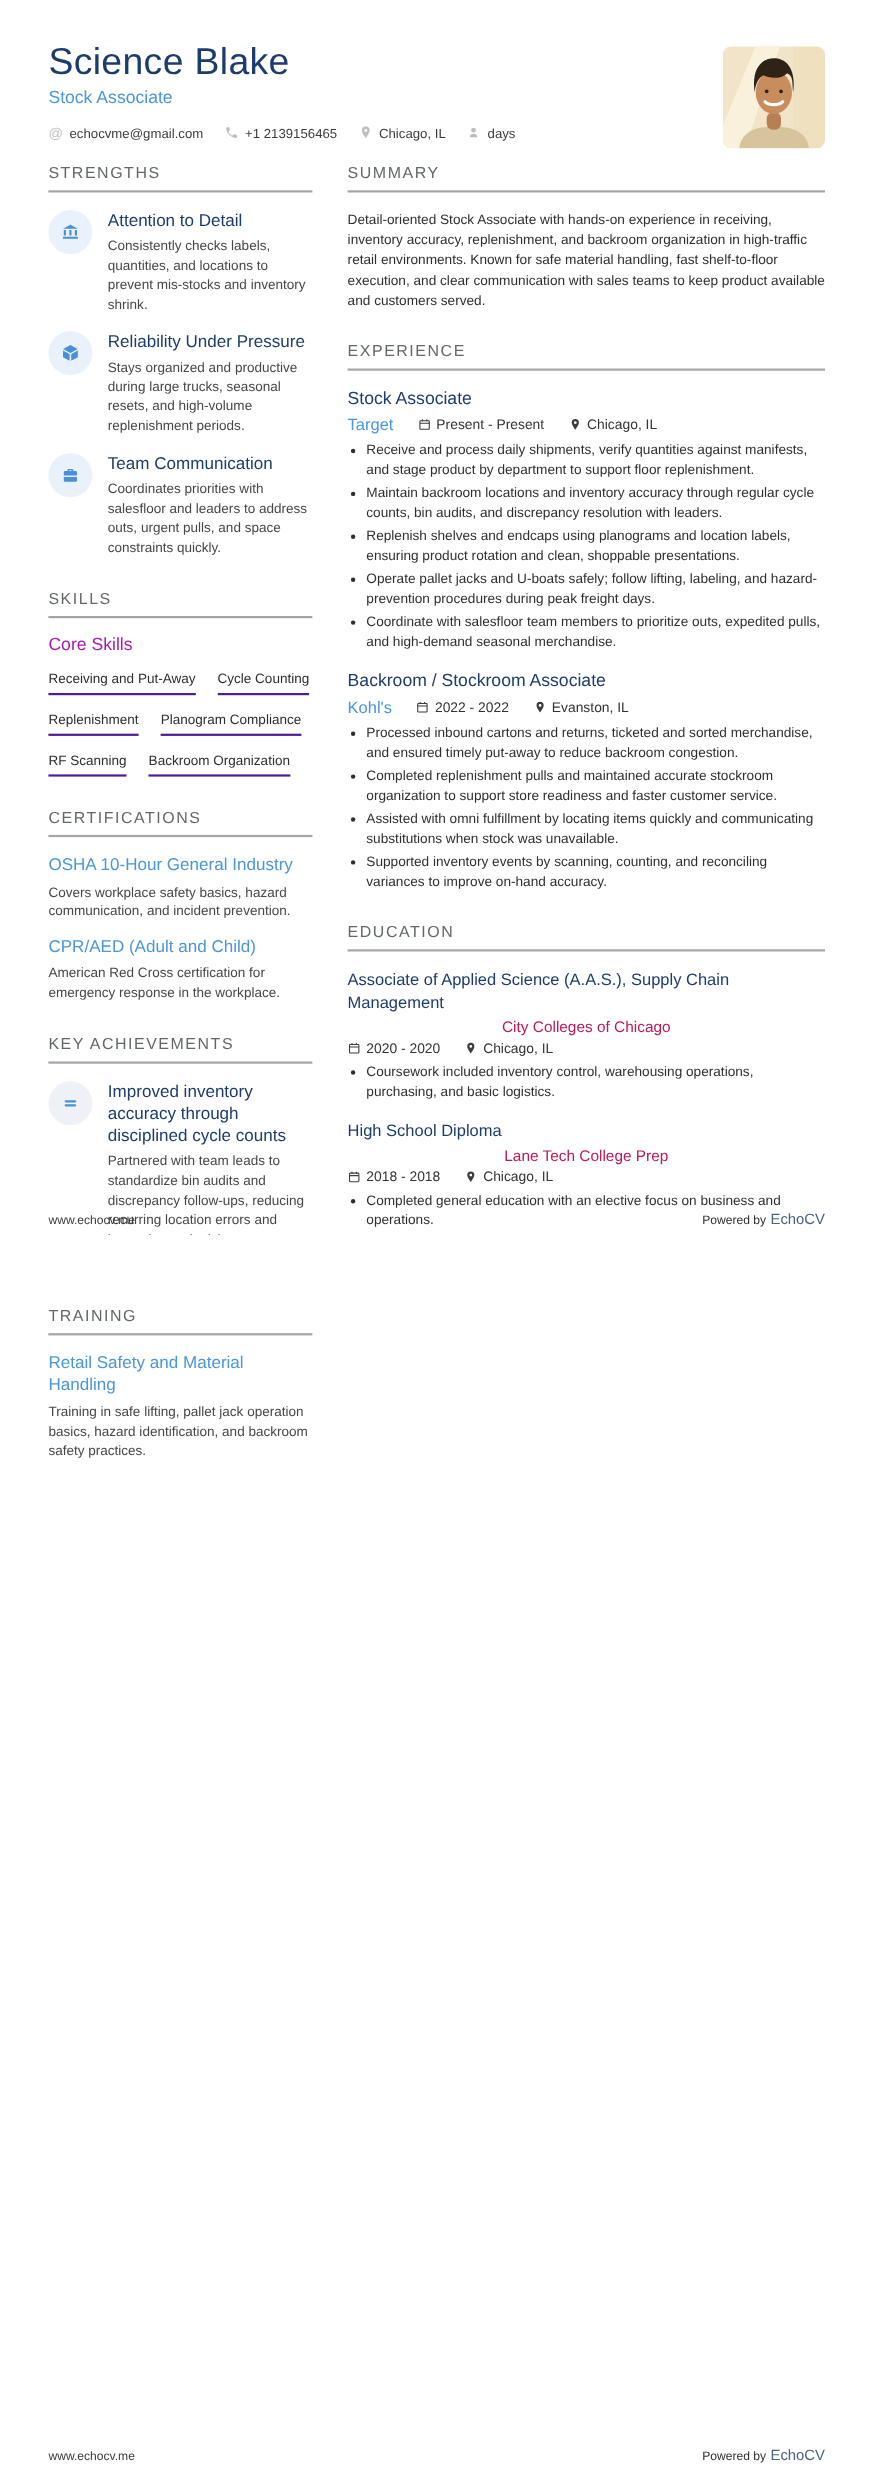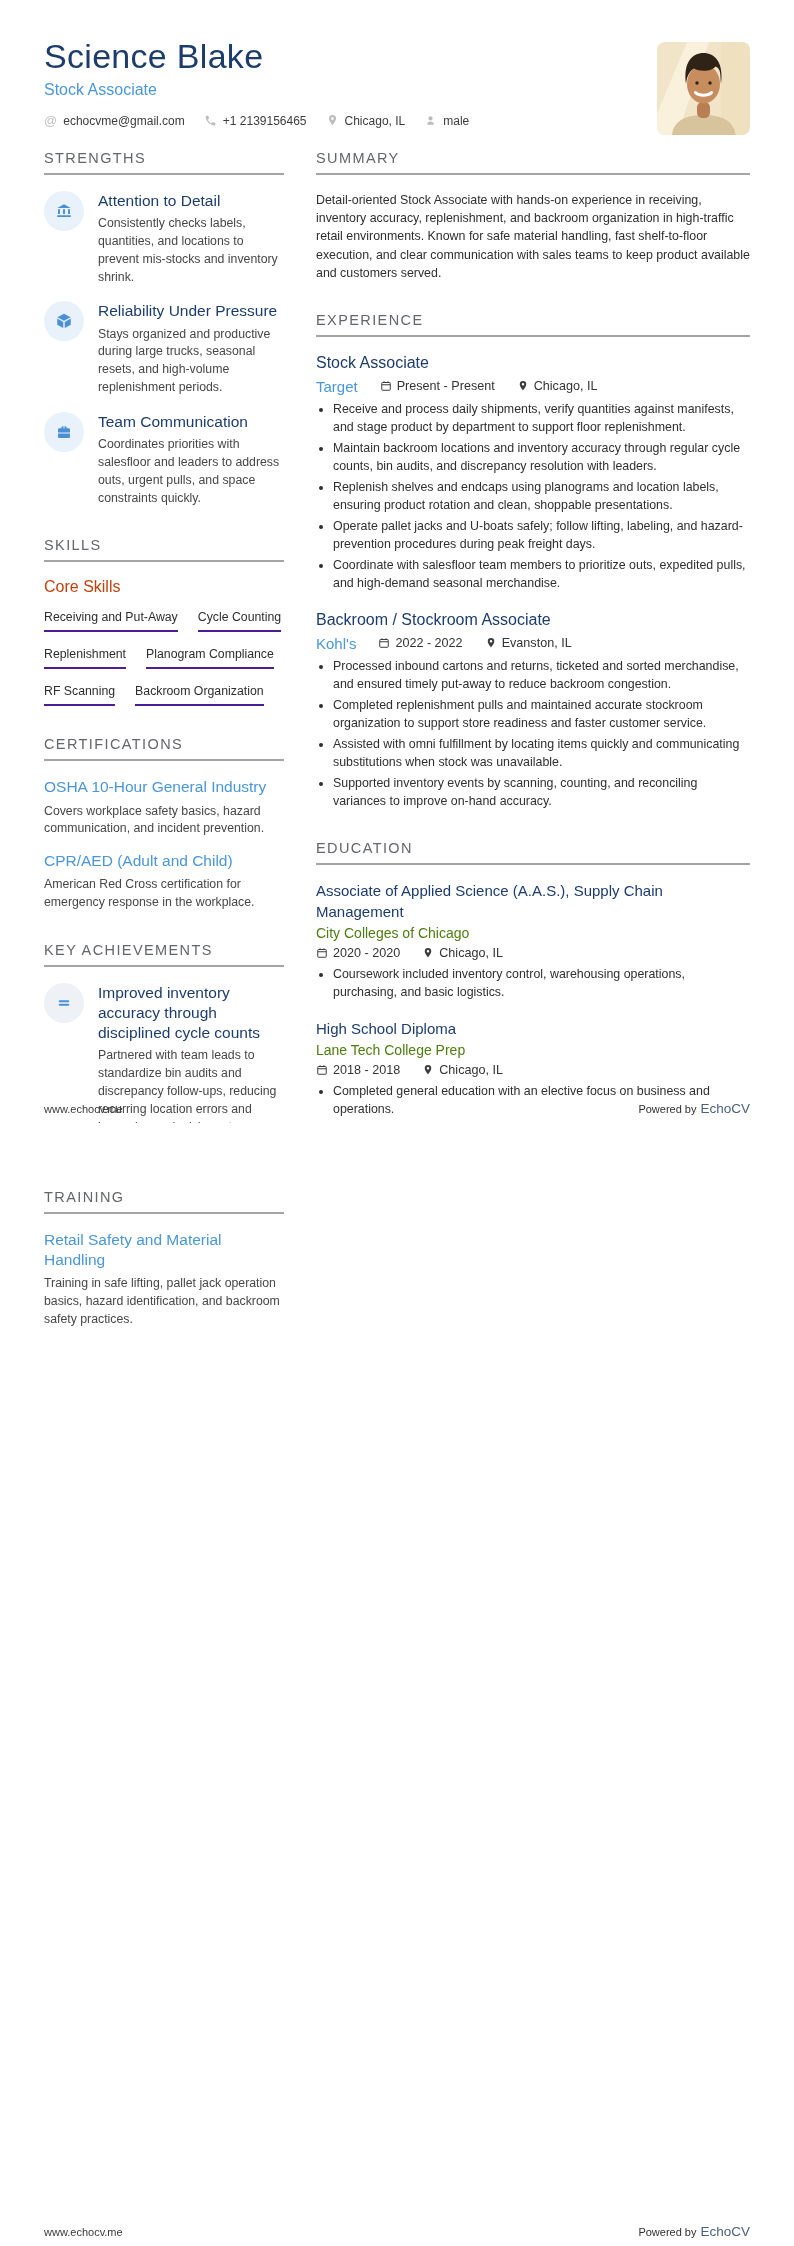--- a/index.html
+++ b/index.html
@@ -32,39 +32,39 @@
   
   .s-item { display: flex; gap: 14px; margin-bottom: 15px; }
   .s-circle { width: 40px; height: 40px; border-radius: 50%; background: #e9f1fb;
               display: flex; align-items: center; justify-content: center; flex-shrink: 0; }
   .s-circle.gray { background: #eef1f5; }
   .s-circle svg { width: 18px; height: 18px; fill: #4a90d9; }
   .s-title { font-size: 15.5px; color: #1d3c6e; line-height: 1.3; margin-bottom: 4px; }
   .s-desc { font-size: 12.3px; color: #474747; line-height: 1.45; }
 
   
-  .group-title { font-size: 16px; color: #c2410c; margin-bottom: 14px; }
+  .group-title { font-size: 16px; color: #a21caf; margin-bottom: 14px; }
   .tags { display: flex; flex-wrap: wrap; column-gap: 20px; row-gap: 15px; }
   .tag { font-size: 12.3px; color: #2e2e2e; padding-bottom: 6px; border-bottom: 2px solid #4c1d95; white-space: nowrap; }
 
   
   .cert { margin-bottom: 13px; }
   .cert-name { font-size: 15.5px; color: #4a96db; margin-bottom: 5px; line-height: 1.3; }
   .cert-desc { font-size: 12.3px; color: #474747; line-height: 1.45; }
 
   
   .summary-text { font-size: 12.4px; color: #2f2f2f; line-height: 1.47; }
 
   
   .job { margin-bottom: 17px; }
   .role { font-size: 16px; font-weight: 500; color: #1d3c6e; margin-bottom: 4px; line-height: 1.3; }
   .degree { font-size: 15px; font-weight: 500; color: #1d3c6e; margin-bottom: 3px; line-height: 1.35; }
   .meta { display: flex; align-items: center; flex-wrap: wrap; font-size: 12.6px; color: #333; margin-bottom: 6px; }
   .company { font-size: 15px; color: #4a96db; margin-right: 22px; }
-  .school { font-size: 14px; color: #4d7c0f; margin-bottom: 5px; }
+  .school { font-size: 14px; color: #be185d; margin-bottom: 5px; text-align: center; }
   .meta-item { display: flex; align-items: center; gap: 5px; margin-right: 22px; }
   .m-icon svg { width: 12px; height: 12px; display: block; }
   ul.bullets { margin: 0; padding-left: 17px; }
   ul.bullets li { font-size: 12.4px; color: #2f2f2f; line-height: 1.45; margin-bottom: 3px; }
 
   
   .page-footer { position: absolute; left: 44px; right: 44px; bottom: 7px;
                  display: flex; justify-content: space-between; align-items: baseline; }
   .f-url { font-size: 11px; color: #3a3a3a; text-decoration: none; }
   .f-powered { font-size: 11px; color: #2f2f2f; }
@@ -101,21 +101,21 @@
             </svg>
         </span>
         <span>Chicago, IL</span>
       </span>
       <span class="contact-item">
         <span class="c-icon">
           <svg viewBox="0 0 24 24">
               <path d="M12 12a4 4 0 1 0 0-8 4 4 0 0 0 0 8zm0 2c-3.3 0-6 1.8-6 4v2h12v-2c0-2.2-2.7-4-6-4z"></path>
             </svg>
         </span>
-        <span>male</span>
+        <span>days</span>
       </span>
     </div>
     <div class="photo">
       <svg viewBox="0 0 93 93" width="93" height="93">
         <rect width="93" height="93" fill="#f1e4c8"></rect>
         <polygon points="30,0 52,0 20,93 0,93 0,72" fill="#faf1dd"></polygon>
         <rect x="64" width="29" height="93" fill="#ecdcba" opacity="0.55"></rect>
         <path d="M15 93c1.5-14 13-20 31.5-20S77 79 78.5 93z" fill="#d8c49c"></path>
         <rect x="40" y="60" width="13" height="16" rx="5.5" fill="#b97f54"></rect>
         <ellipse cx="46.5" cy="42" rx="16.5" ry="19.5" fill="#c78d5e"></ellipse>

